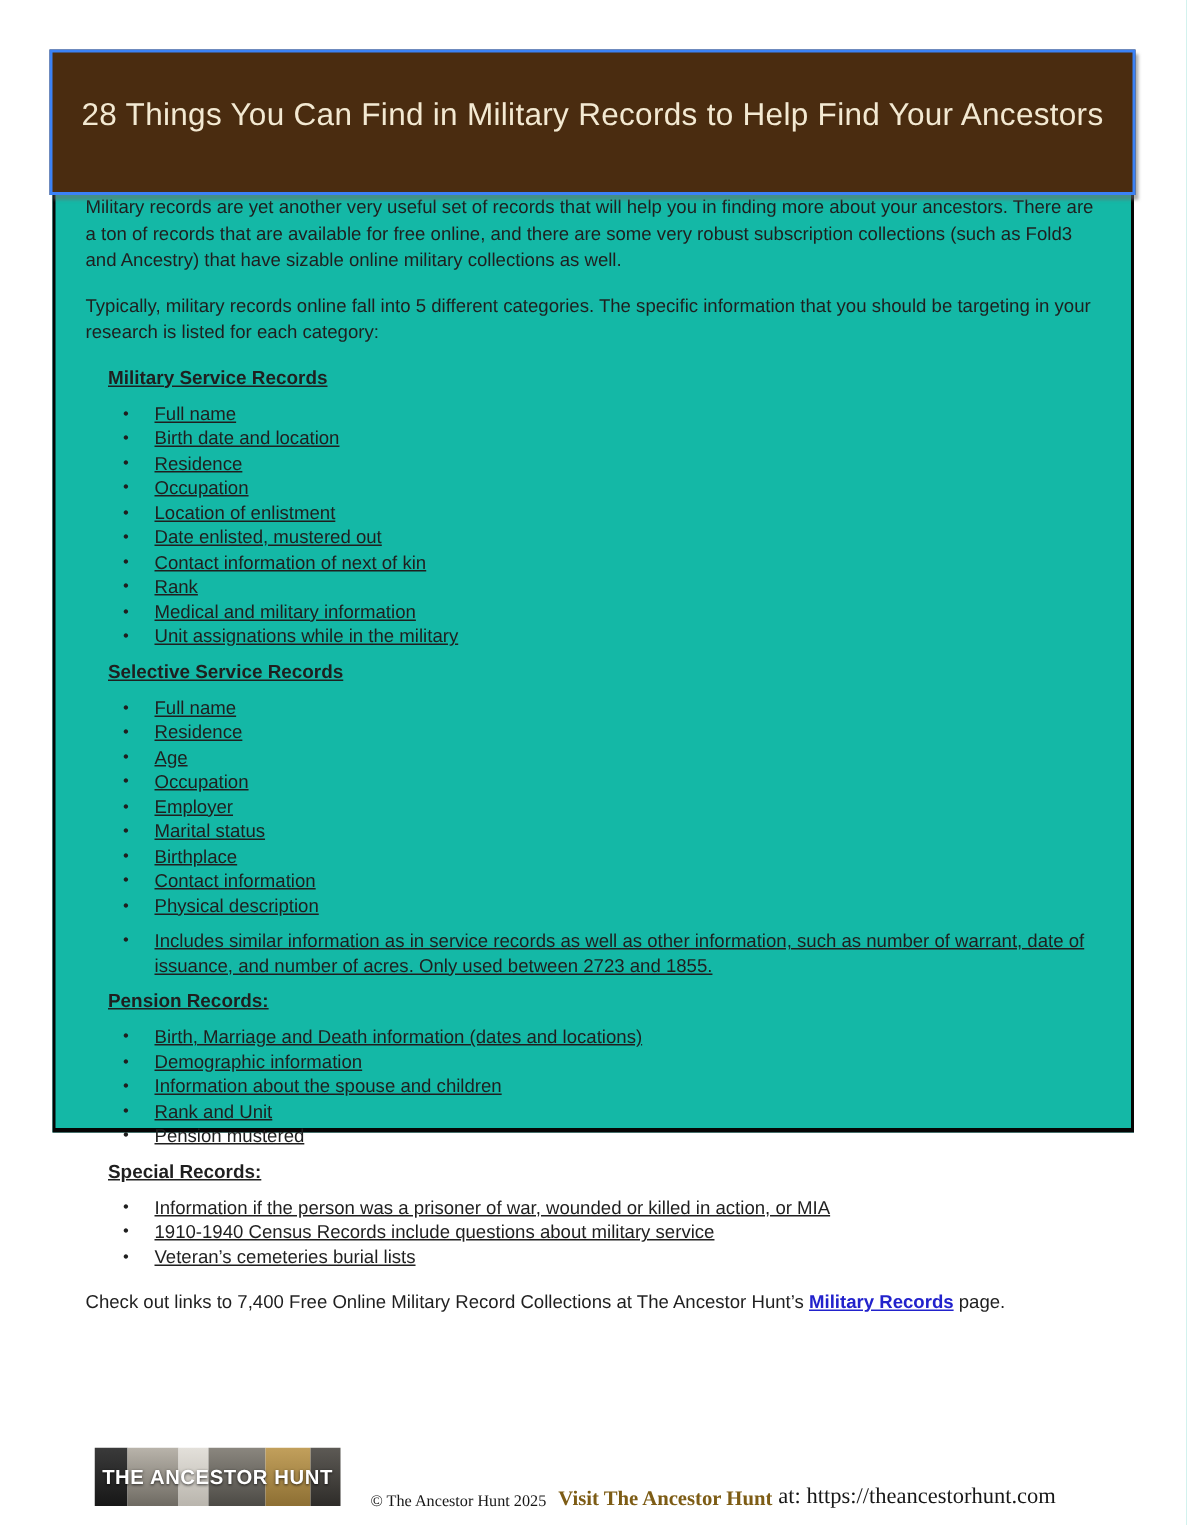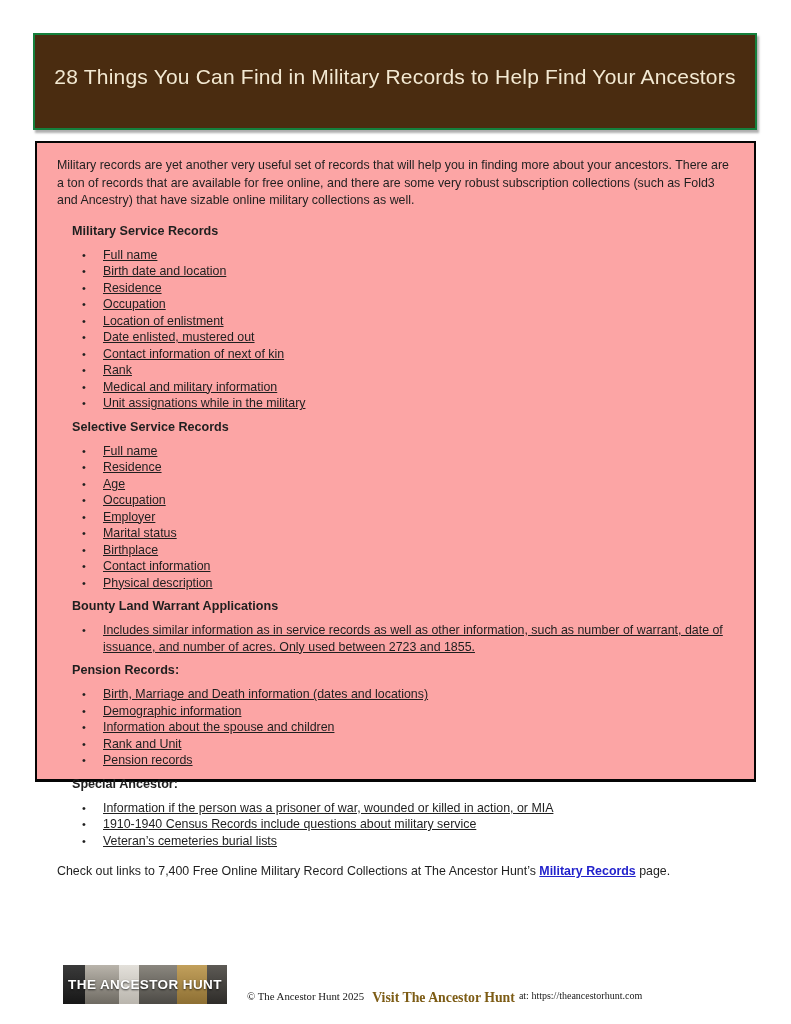--- a/index.html
+++ b/index.html
@@ -20,60 +20,61 @@
 
   
   .title-banner {
     position: absolute;
     left: 33px;
     top: 33px;
     width: 724px;
     height: 97px;
     box-sizing: border-box;
     background: #4a2c10;
-    border: 2px solid #15803d;
+    border: 2px solid #3b82f6;
     box-shadow: 2px 3px 2px rgba(110,110,110,0.55);
     display: flex;
     align-items: center;
     justify-content: center;
     padding-bottom: 10px;
     z-index: 2;
   }
   .page-title {
     color: #f3e9d2;
     font-size: 21px;
     letter-spacing: 0.2px;
     white-space: nowrap;
   }
 
   
   .content-box {
     position: absolute;
     left: 35px;
-    top: 141px;
+    top: 114px;
     width: 721px;
     height: 641px;
     box-sizing: border-box;
-    background: #fca5a5;
+    background: #14b8a6;
     border: 2px solid #050505;
     border-bottom-width: 3px;
     padding: 14px 16px 0 20px;
     color: #1f1f1f;
     z-index: 1;
   }
   .content-box p.body-par {
     margin: 0 0 13px 0;
     font-size: 12.4px;
     line-height: 17.5px;
   }
   .section-heading {
     margin: 2px 0 0 0;
     font-size: 12.6px;
     line-height: 17px;
     font-weight: bold;
+    text-decoration: underline;
     padding-left: 15px;
   }
   ul.bullet-list {
     list-style: none;
     margin: 7px 0 7px 0;
     padding: 0;
   }
   ul.bullet-list li.bullet-item {
     display: flex;
     font-size: 12.4px;
@@ -135,52 +136,53 @@
     color: #ffffff;
     font-weight: bold;
     font-size: 13.5px;
     letter-spacing: 0.4px;
     text-shadow: 0 1px 2px rgba(0,0,0,0.75);
     white-space: nowrap;
   }
   .footer-text {
     margin-left: 20px;
     display: flex;
-    align-items: flex-start;
+    align-items: flex-end;
     white-space: nowrap;
     font-family: "Liberation Serif", "DejaVu Serif", serif;
     margin-top: 28px;
   }
   .copyright-text {
     font-size: 10.8px;
     color: #171717;
   }
   .visit-label {
     margin-left: 8px;
     font-size: 13.8px;
     font-weight: bold;
     color: #7d5c15;
   }
   .visit-suffix {
     margin-left: 4px;
-    font-size: 10px;
+    font-size: 15px;
     color: #171717;
   }
 </style>
 </head>
 <body>
 
 <div class="page">
 
   <div class="title-banner">
     <div class="page-title">28 Things You Can Find in Military Records to Help Find Your Ancestors</div>
   </div>
 
   <div class="content-box">
     <p class="body-par">Military records are yet another very useful set of records that will help you in finding more about your ancestors. There are a ton of records that are available for free online, and there are some very robust subscription collections (such as Fold3 and Ancestry) that have sizable online military collections as well.</p>
+    <p class="body-par">Typically, military records online fall into 5 different categories. The specific information that you should be targeting in your research is listed for each category:</p>
 
     <div id="sections-host">
         <p class="section-heading">Military Service Records</p>
         <ul class="bullet-list">
           <li class="bullet-item">
             <span class="bullet">•</span>
             <span class="item-text">Full name</span>
           </li>
           <li class="bullet-item">
             <span class="bullet">•</span>
@@ -251,21 +253,20 @@
           </li>
           <li class="bullet-item">
             <span class="bullet">•</span>
             <span class="item-text">Contact information</span>
           </li>
           <li class="bullet-item">
             <span class="bullet">•</span>
             <span class="item-text">Physical description</span>
           </li>
         </ul>
-        <p class="section-heading">Bounty Land Warrant Applications</p>
         <ul class="bullet-list">
           <li class="bullet-item">
             <span class="bullet">•</span>
             <span class="item-text">Includes similar information as in service records as well as other information, such as number of warrant, date of issuance, and number of acres. Only used between 2723 and 1855.</span>
           </li>
         </ul>
         <p class="section-heading">Pension Records:</p>
         <ul class="bullet-list">
           <li class="bullet-item">
             <span class="bullet">•</span>
@@ -278,24 +279,24 @@
           <li class="bullet-item">
             <span class="bullet">•</span>
             <span class="item-text">Information about the spouse and children</span>
           </li>
           <li class="bullet-item">
             <span class="bullet">•</span>
             <span class="item-text">Rank and Unit</span>
           </li>
           <li class="bullet-item">
             <span class="bullet">•</span>
-            <span class="item-text">Pension records</span>
-          </li>
-        </ul>
-        <p class="section-heading">Special Ancestor:</p>
+            <span class="item-text">Pension mustered</span>
+          </li>
+        </ul>
+        <p class="section-heading">Special Records:</p>
         <ul class="bullet-list">
           <li class="bullet-item">
             <span class="bullet">•</span>
             <span class="item-text">Information if the person was a prisoner of war, wounded or killed in action, or MIA</span>
           </li>
           <li class="bullet-item">
             <span class="bullet">•</span>
             <span class="item-text">1910-1940 Census Records include questions about military service</span>
           </li>
           <li class="bullet-item">

